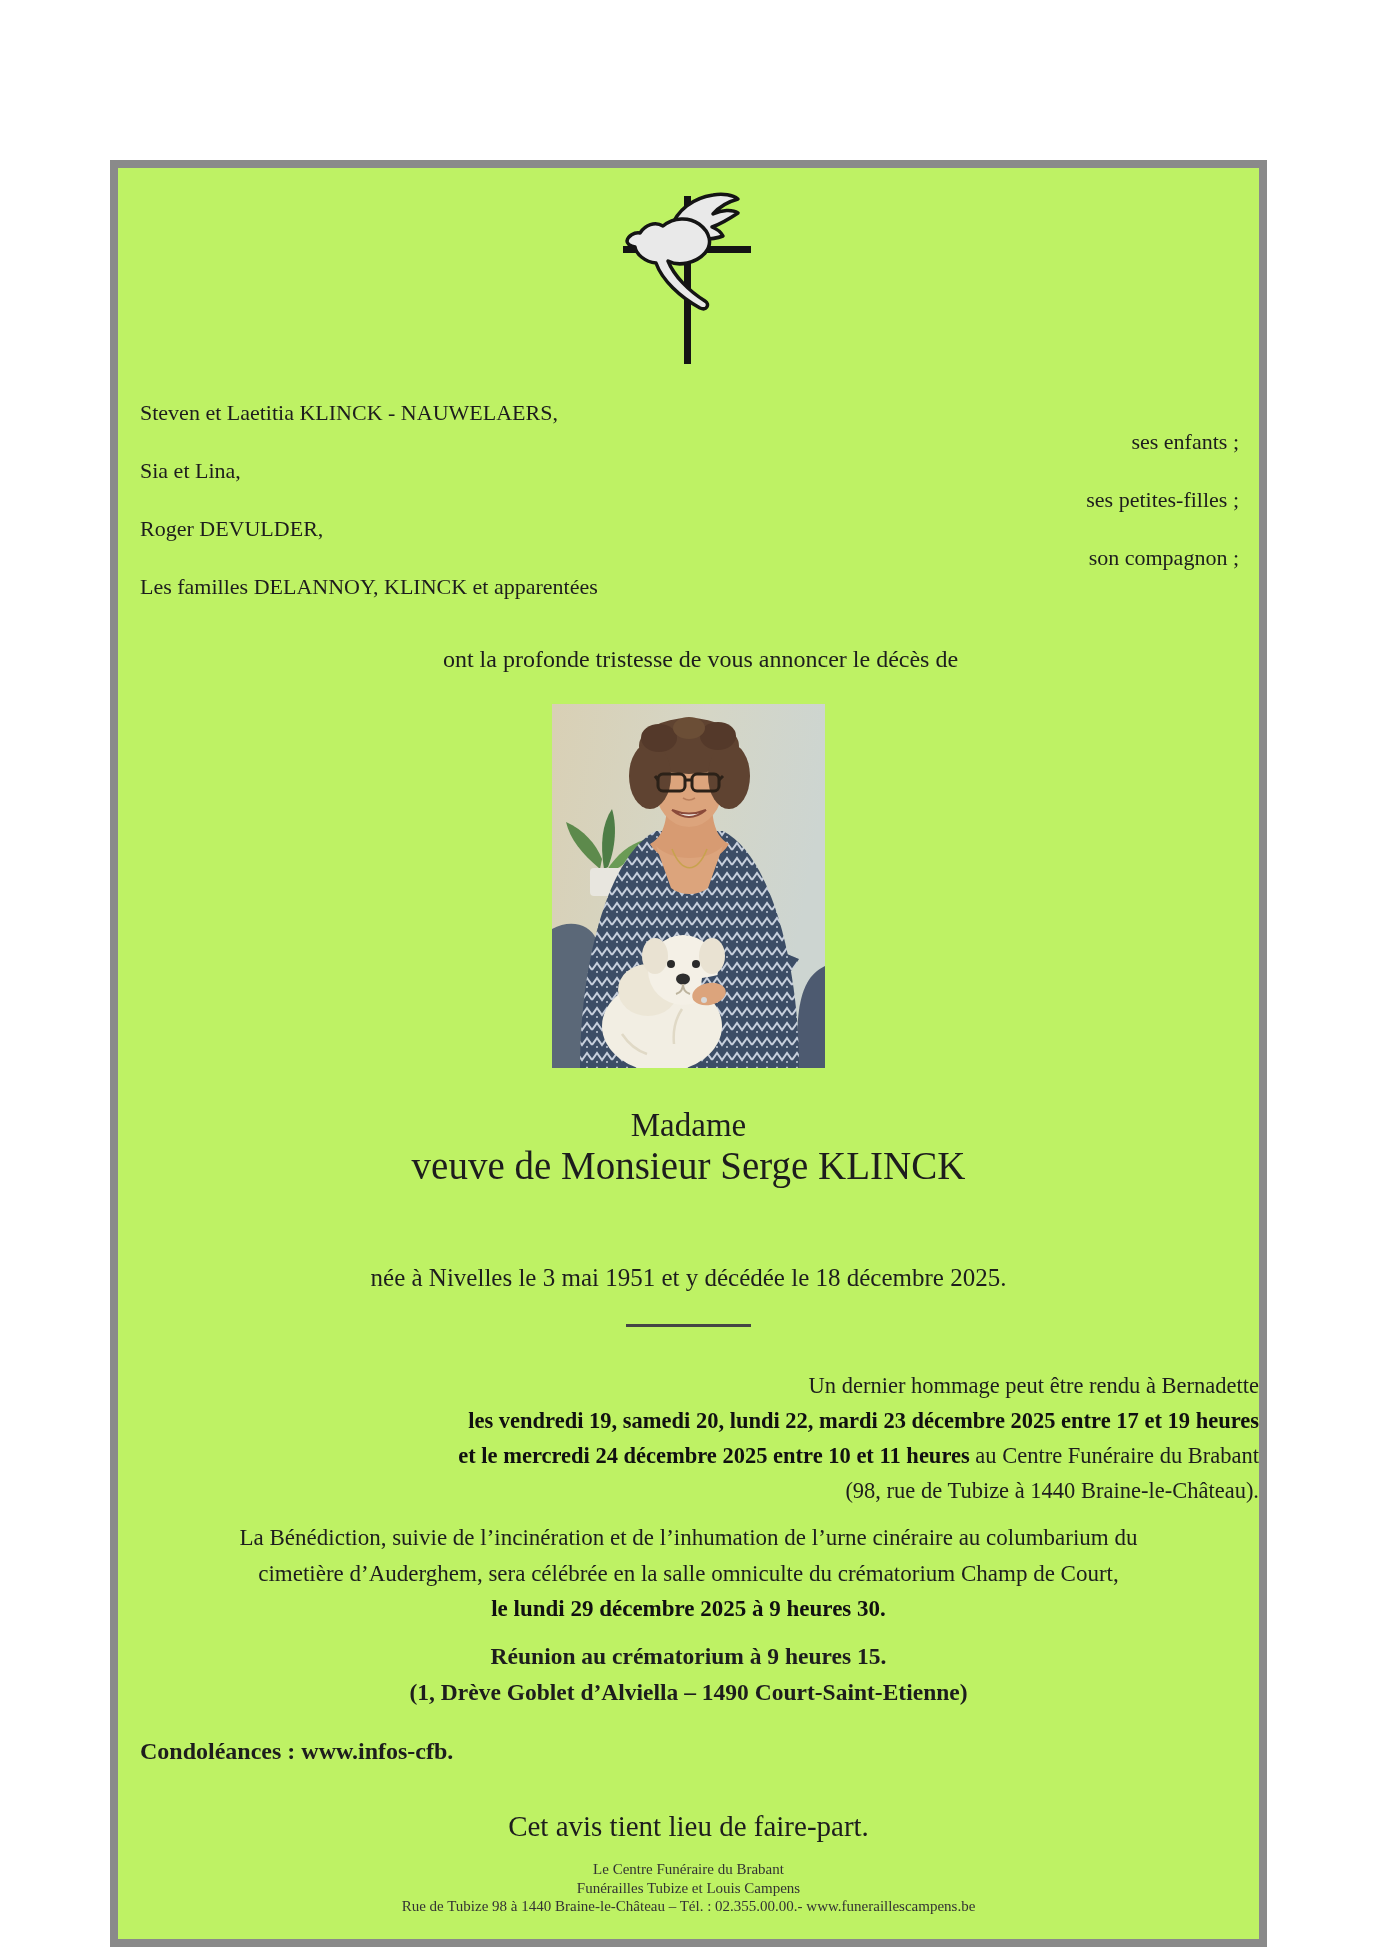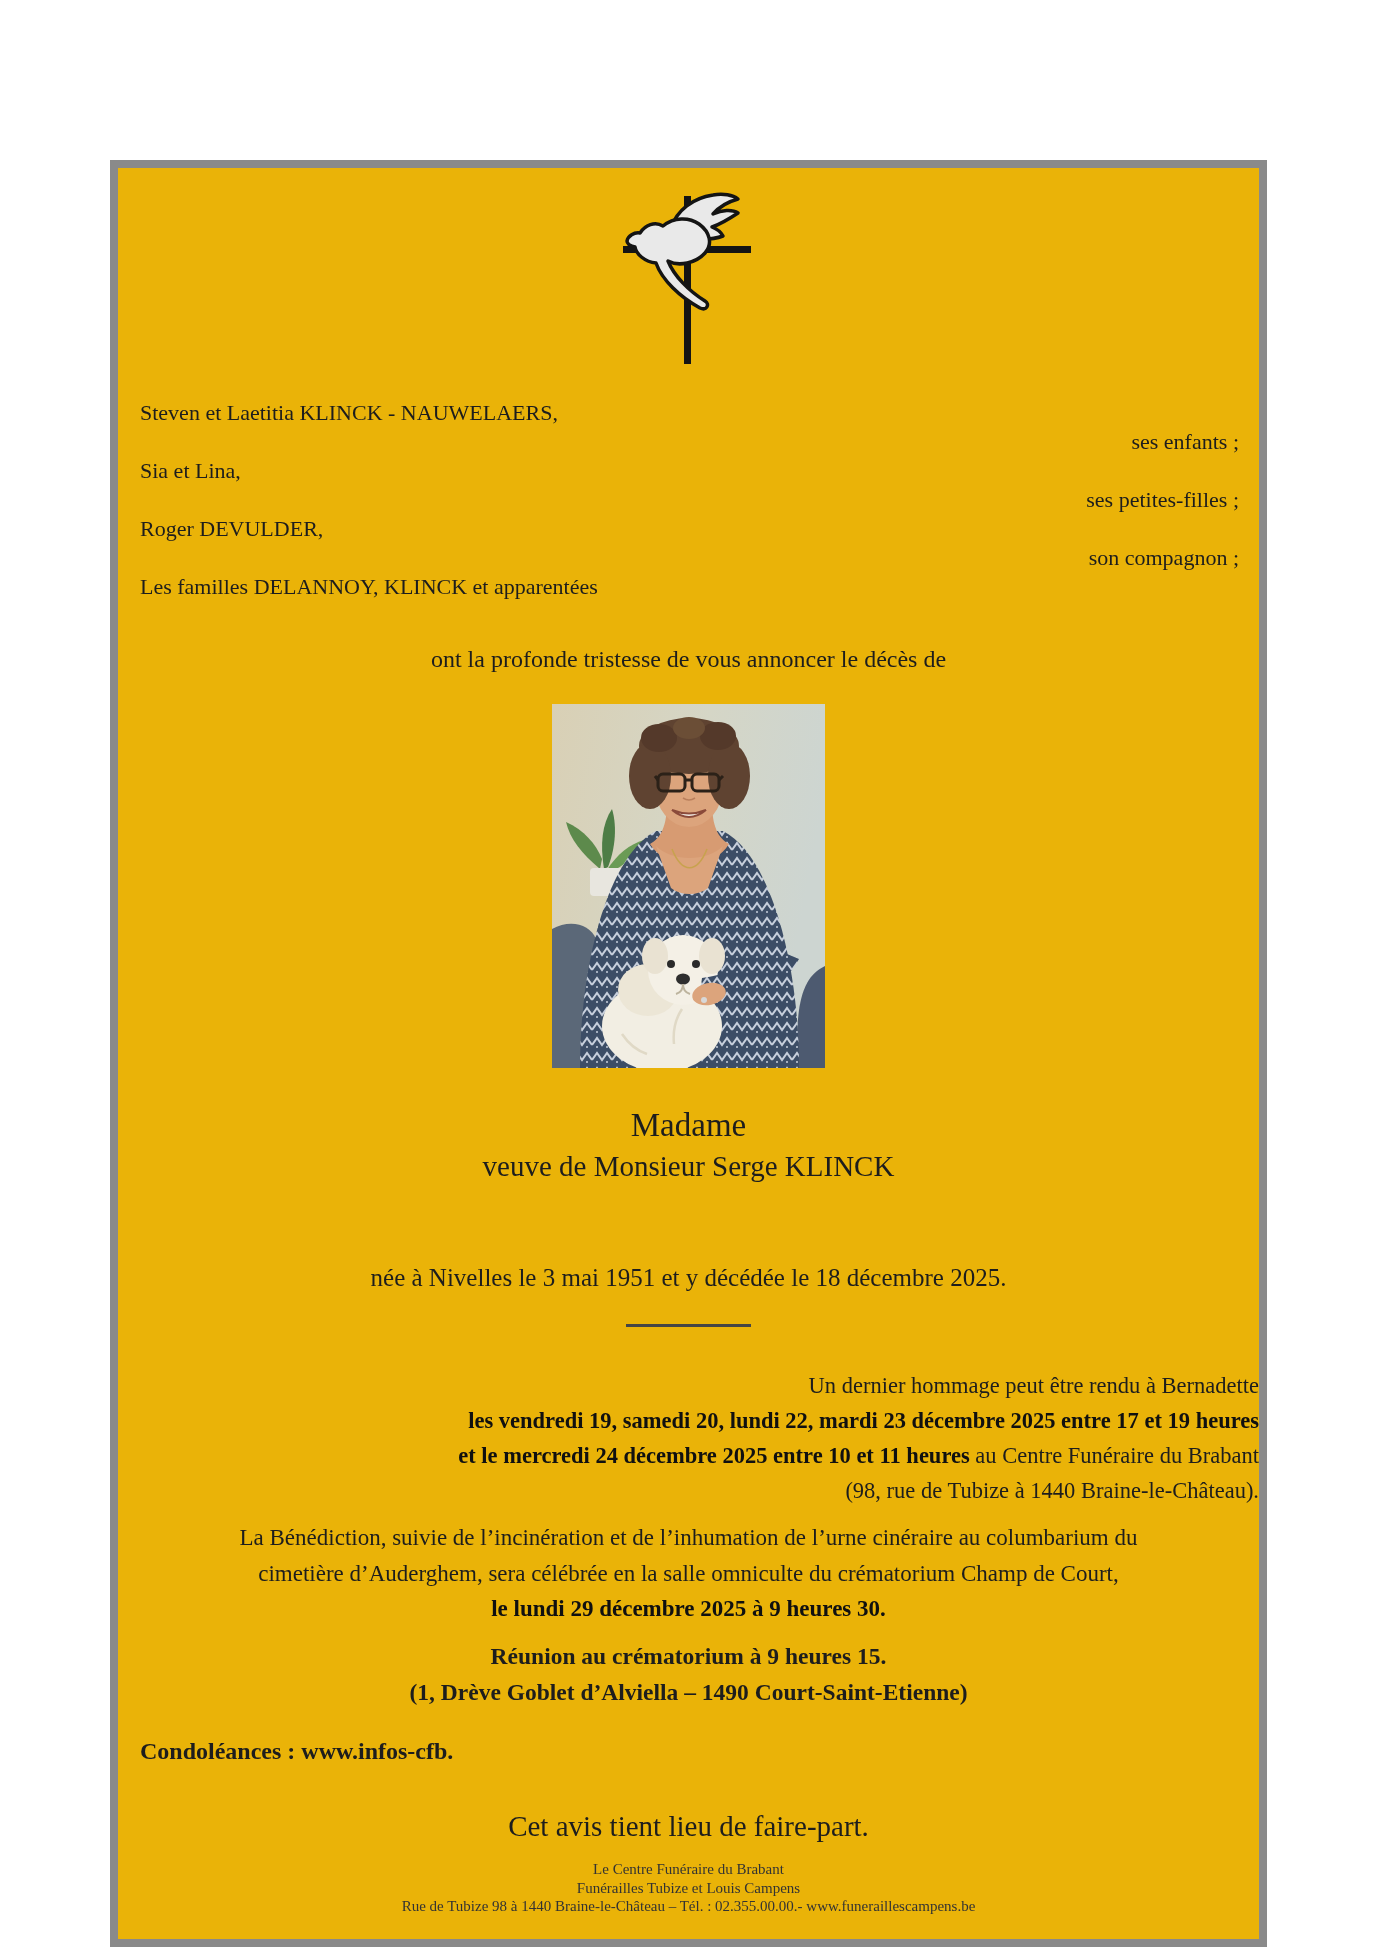--- a/index.html
+++ b/index.html
@@ -3,34 +3,34 @@
 <meta charset="utf-8">
 <style>
   html,body{margin:0;padding:0;}
   body{
     width:1378px;height:1949px;background:#ffffff;position:relative;
     font-family:"Liberation Serif","DejaVu Serif",serif;color:#1d1d1d;
     -webkit-font-smoothing:antialiased;
   }
   .frame{
     position:absolute;left:110px;top:160px;width:1157px;height:1787px;
-    box-sizing:border-box;border:8px solid #8a8a8a;background:#eab308;
+    box-sizing:border-box;border:8px solid #8a8a8a;background:#bef264;
   }
   .inner{position:relative;width:100%;height:100%;overflow:hidden;}
   .emblem{position:absolute;left:495px;top:22px;width:150px;height:180px;}
   .family{position:absolute;left:0;top:230px;width:100%;font-size:22px;}
   .family .fline{line-height:29px;white-space:nowrap;}
   .family .fl-left{text-align:left;padding-left:22px;}
   .family .fl-right{text-align:right;padding-right:20px;}
-  .announce{position:absolute;left:0;top:478px;width:100%;text-align:center;font-size:24px;}
+  .announce{position:absolute;left:0;top:478px;width:100%;text-align:center;font-size:24px;padding-left:12px;}
   .photo{position:absolute;left:434px;top:536px;width:273px;height:364px;display:block;}
   .deceased{position:absolute;left:0;top:936px;width:100%;text-align:center;}
   .deceased .d-title{font-size:33px;line-height:42px;}
   .deceased .d-name{font-size:42px;line-height:52px;}
-  .deceased .d-rel{font-size:29px;line-height:40px;text-align:center;}
+  .deceased .d-rel{font-size:39px;line-height:40px;text-align:center;}
   .life{position:absolute;left:0;top:1096px;width:100%;text-align:center;font-size:25px;}
   .sep{position:absolute;left:508px;top:1156px;width:125px;height:3px;background:#454545;}
   .homage{position:absolute;left:0;top:1200px;width:100%;text-align:right;font-size:22.5px;line-height:35px;}
   .benediction{position:absolute;left:0;top:1352px;width:100%;text-align:center;font-size:23px;line-height:35.5px;}
   .reunion{position:absolute;left:0;top:1470px;width:100%;text-align:center;font-size:23.5px;line-height:36px;font-weight:bold;}
   .condolences{position:absolute;left:0;top:1570px;width:100%;text-align:left;padding-left:22px;box-sizing:border-box;font-size:24px;font-weight:bold;}
   .notice{position:absolute;left:0;top:1630px;width:100%;text-align:center;font-size:29px;margin-top:12px;}
   .footer{position:absolute;left:0;top:1692px;width:100%;text-align:center;font-size:15px;line-height:18.5px;color:#333;}
   b{font-weight:bold;color:#101010;}
 </style>

